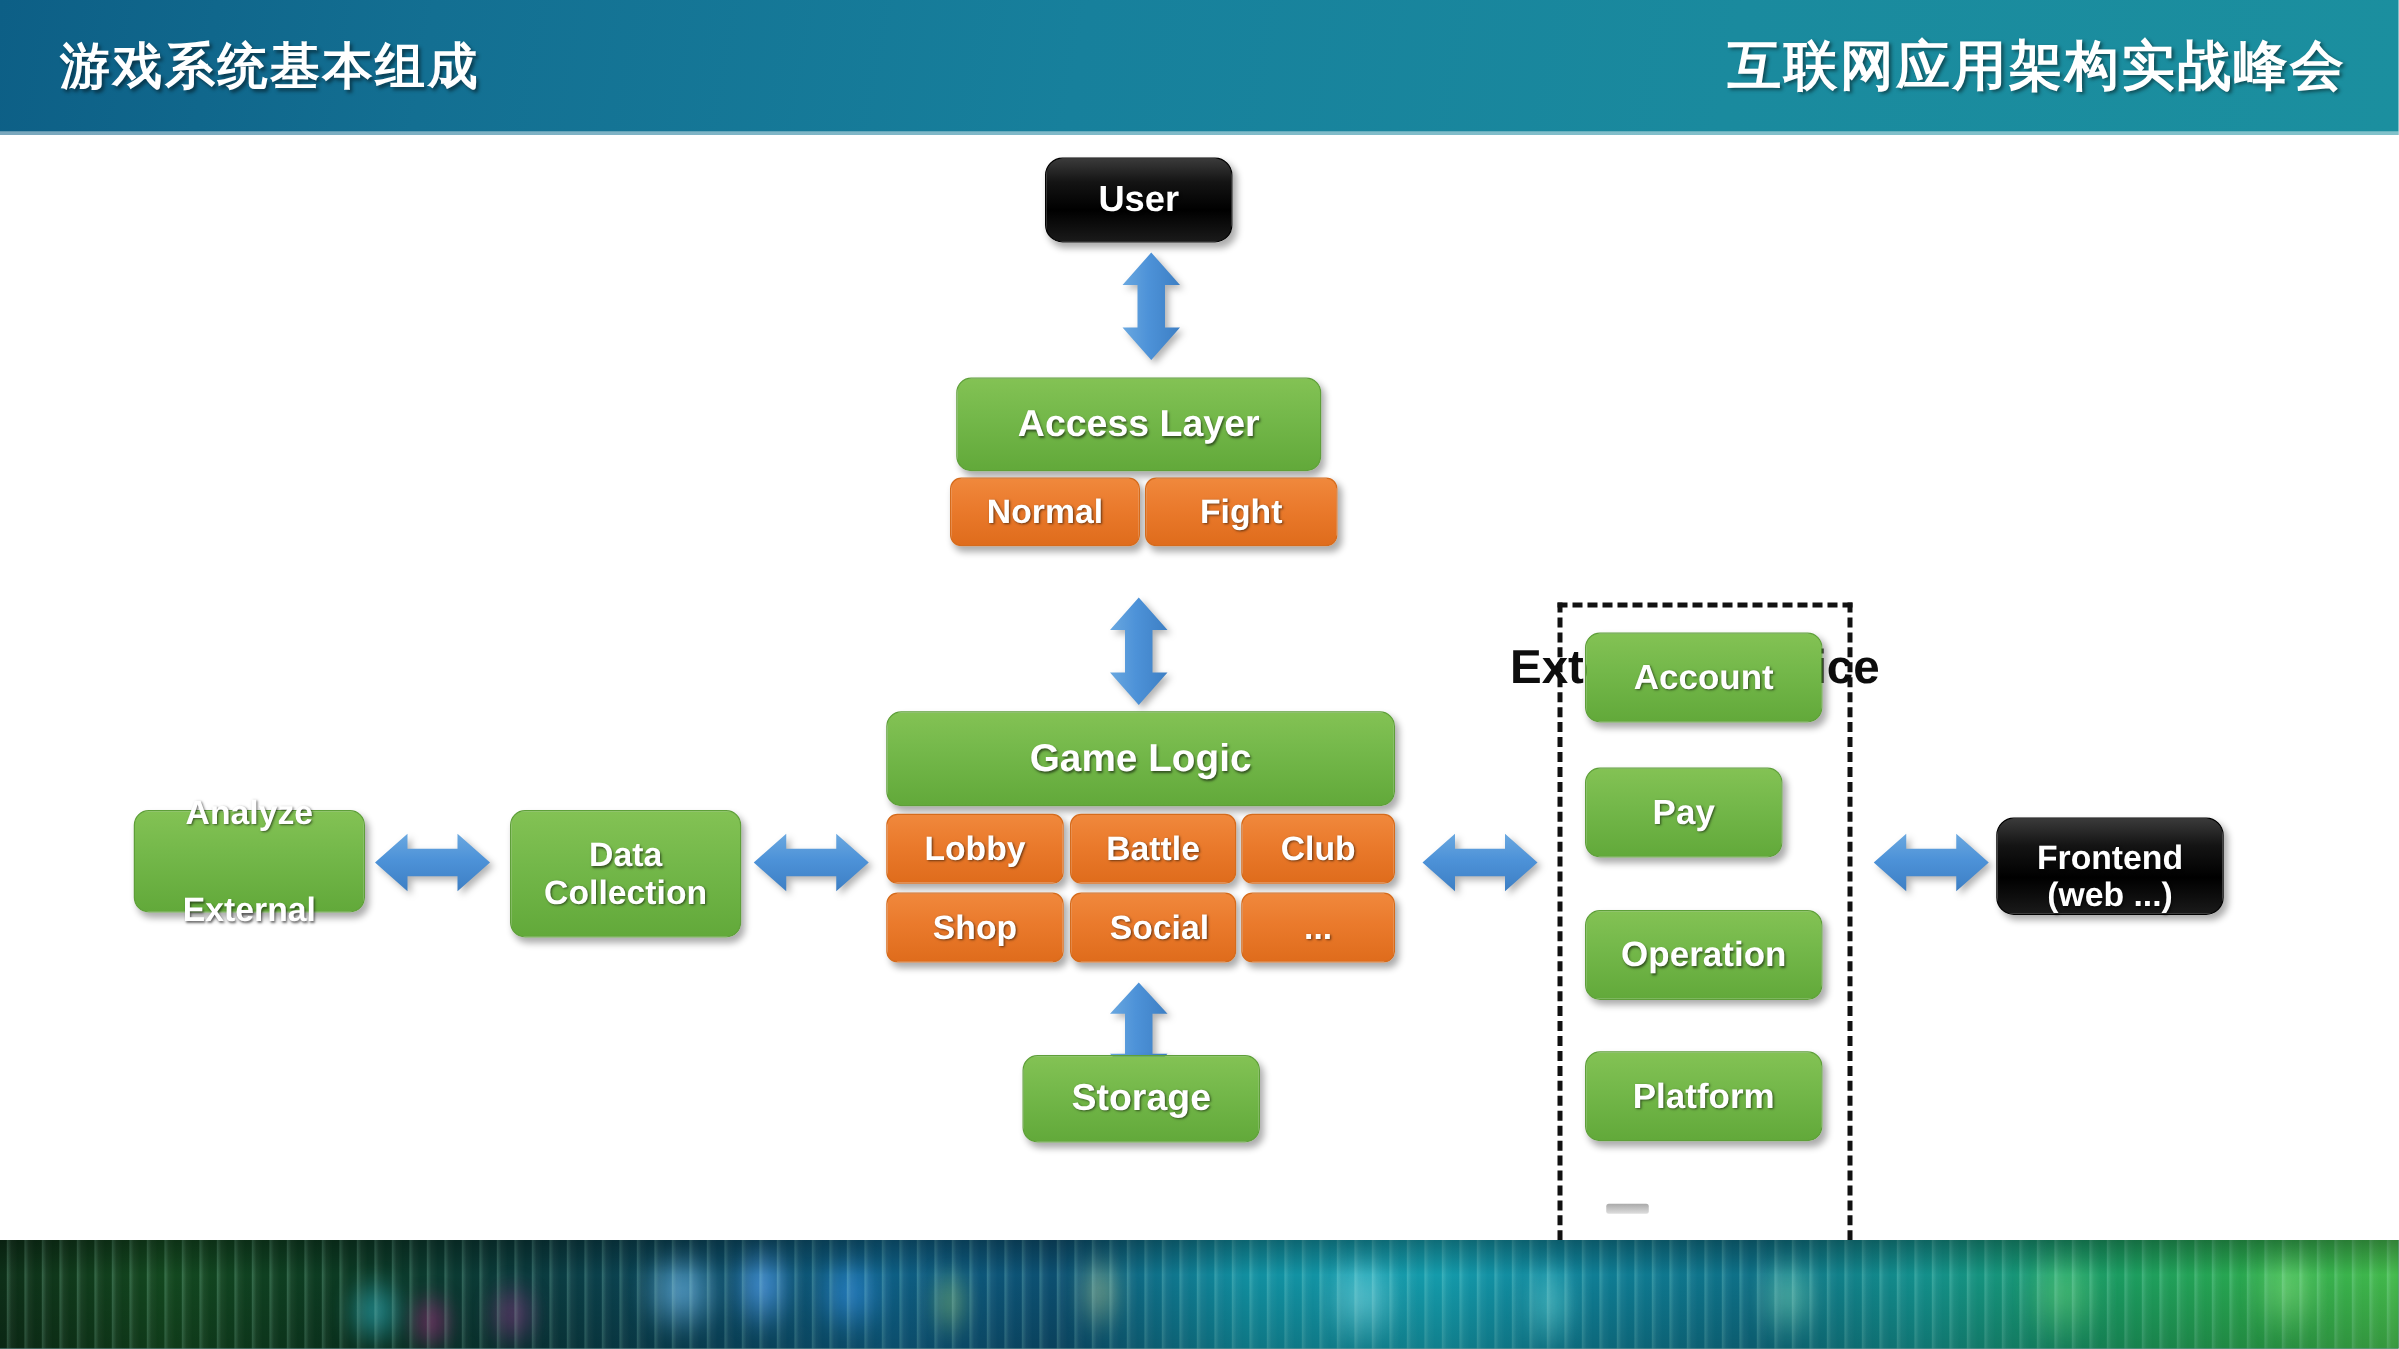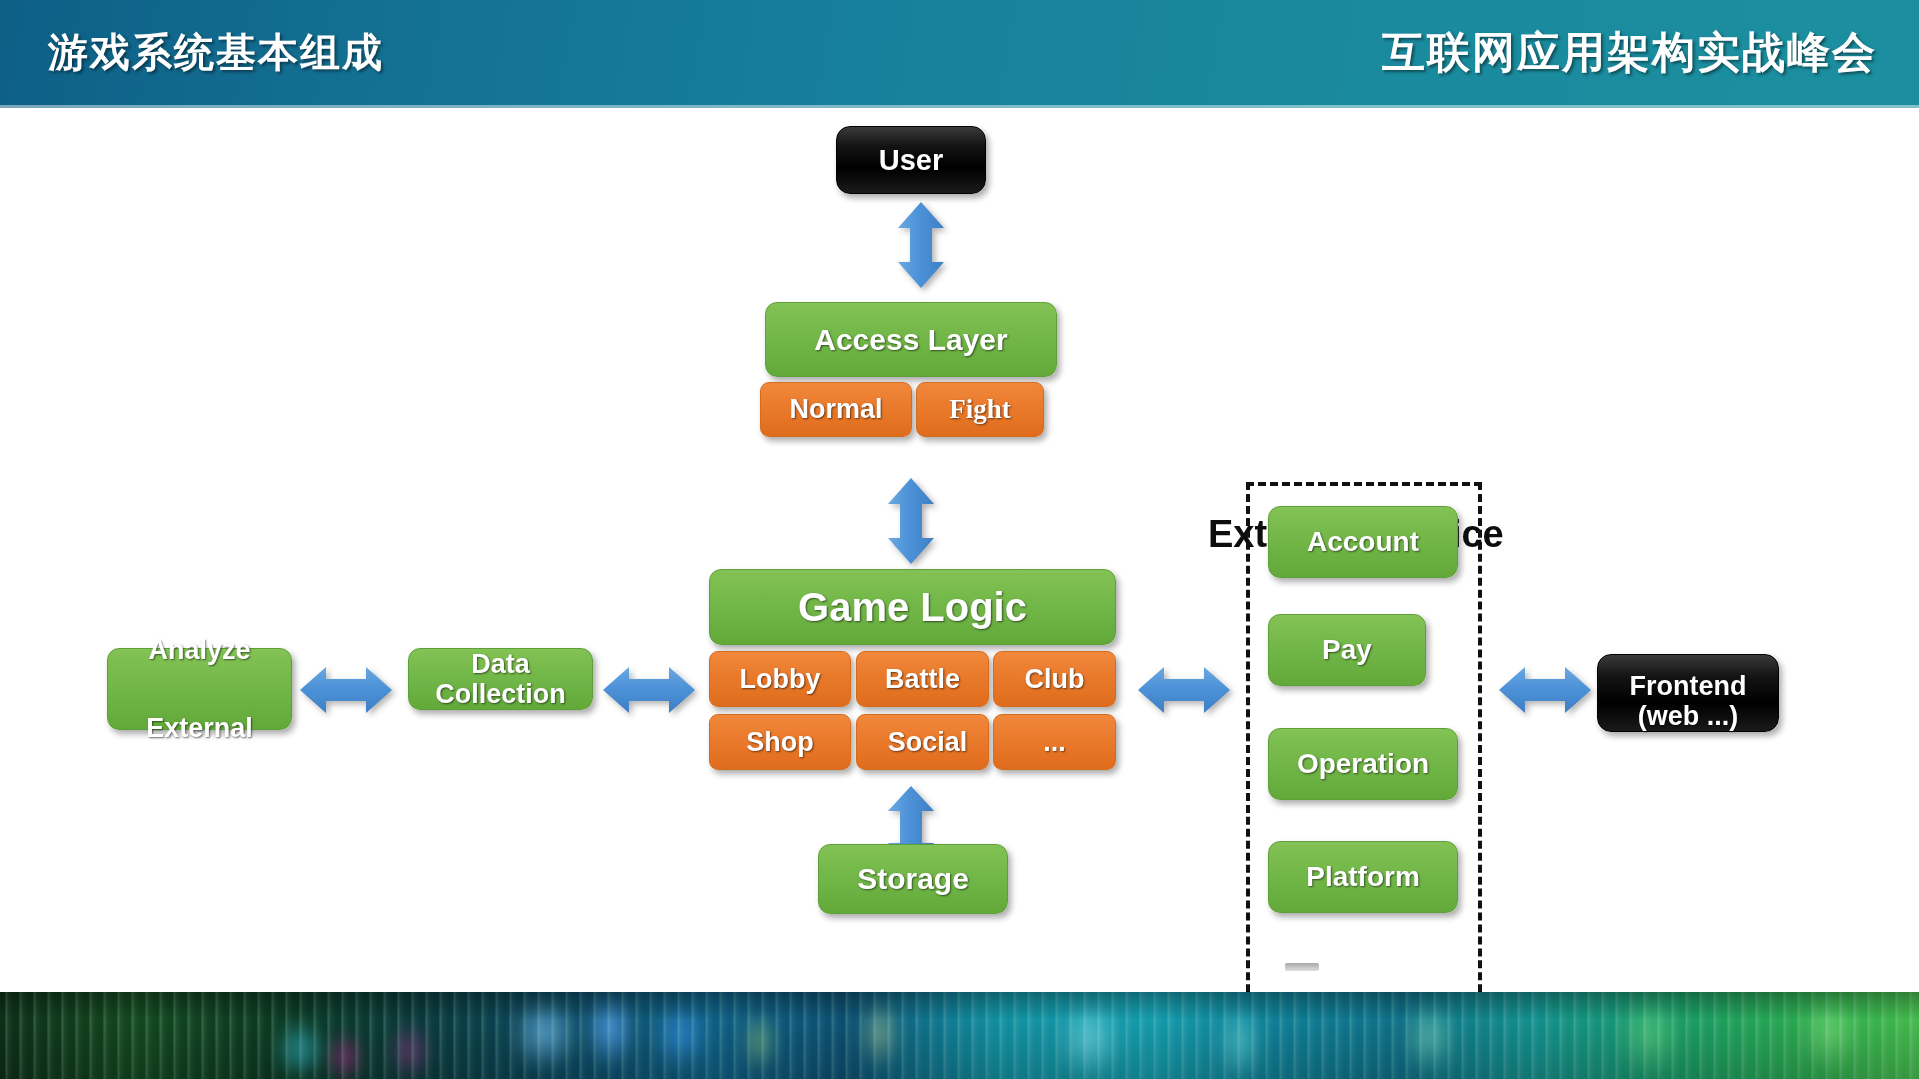--- a/index.html
+++ b/index.html
@@ -192,36 +192,36 @@
           <stop offset="100%" stop-color="#3d7fc4"></stop>
         </linearGradient>
       </defs>
       <polygon points="25,2 48,28 36,28 36,62 48,62 25,88 2,62 14,62 14,28 2,28" fill="url(#gA)"></polygon>
     </svg>
   </div>
 
   <div class="node green" style="left:765px; top:194px; width:292px; height:75px; font-size:30px;">Access Layer</div>
 
   <div class="node orange" style="left:760px; top:274px; width:152px; height:55px; font-size:27px;">Normal</div>
-  <div class="node orange" style="left:916px; top:274px; width:128px; height:55px; font-size:27px;font-family:Liberation Serif, serif;">Fight</div>
+  <div class="node orange" style="left:916px; top:274px; width:154px; height:55px; font-size:27px;">Fight</div>
 
   <div class="arrow" style="left:886px; top:368px;">
     <svg width="50" height="90" viewBox="0 0 50 90">
       <defs>
         <linearGradient id="gB" x1="0" y1="0" x2="1" y2="0">
           <stop offset="0%" stop-color="#6aa8e0"></stop>
           <stop offset="45%" stop-color="#4d92d8"></stop>
           <stop offset="100%" stop-color="#3d7fc4"></stop>
         </linearGradient>
       </defs>
       <polygon points="25,2 48,28 36,28 36,62 48,62 25,88 2,62 14,62 14,28 2,28" fill="url(#gB)"></polygon>
     </svg>
   </div>
 
-  <div class="node green" style="left:709px; top:461px; width:407px; height:76px; font-size:40px;">Game Logic</div>
+  <div class="node green" style="left:709px; top:461px; width:407px; height:76px; font-size:31px;">Game Logic</div>
 
   <div class="node orange" style="left:709px; top:543px; width:142px; height:56px; font-size:27px;">Lobby</div>
   <div class="node orange" style="left:856px; top:543px; width:133px; height:56px; font-size:27px;">Battle</div>
   <div class="node orange" style="left:993px; top:543px; width:123px; height:56px; font-size:27px;">Club</div>
 
   <div class="node orange" style="left:709px; top:606px; width:142px; height:56px; font-size:27px;">Shop</div>
   <div class="node orange" style="left:856px; top:606px; width:133px; height:56px; font-size:27px;padding-left:10px;">Social</div>
   <div class="node orange" style="left:993px; top:606px; width:123px; height:56px; font-size:27px;">...</div>
 
   <div class="arrow" style="left:886px; top:676px;">
@@ -250,21 +250,21 @@
         <linearGradient id="gD" x1="0" y1="0" x2="0" y2="1">
           <stop offset="0%" stop-color="#6aa8e0"></stop>
           <stop offset="45%" stop-color="#4d92d8"></stop>
           <stop offset="100%" stop-color="#3d7fc4"></stop>
         </linearGradient>
       </defs>
       <polygon points="2,26 28,3 28,15 68,15 68,3 94,26 68,49 68,37 28,37 28,49" fill="url(#gD)"></polygon>
     </svg>
   </div>
 
-  <div class="node green" style="left:408px; top:540px; width:185px; height:62px; font-size:27px; flex-direction:column;">
+  <div class="node green" style="left:408px; top:540px; width:185px; height:102px; font-size:27px; flex-direction:column;">
     <span>Data</span>
     <span>Collection</span>
   </div>
 
   <div class="arrow" style="left:601px; top:556px;">
     <svg width="96" height="52" viewBox="0 0 96 52">
       <defs>
         <linearGradient id="gE" x1="0" y1="0" x2="0" y2="1">
           <stop offset="0%" stop-color="#6aa8e0"></stop>
           <stop offset="45%" stop-color="#4d92d8"></stop>

